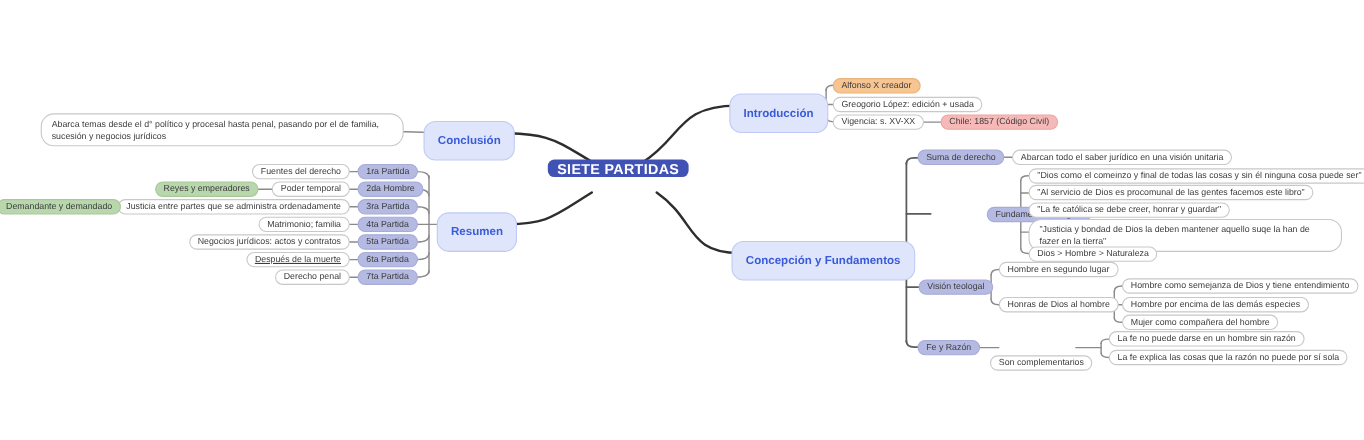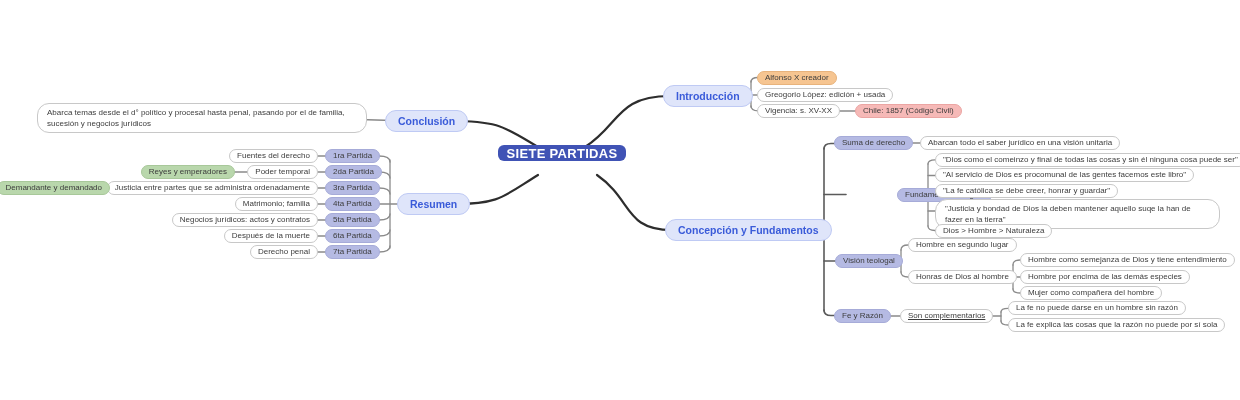--- a/index.html
+++ b/index.html
@@ -10,21 +10,21 @@
   .ln-mid{stroke:#5a5a5a;stroke-width:1.6;fill:none;stroke-linecap:round;}
   .ln-dark{stroke:#2d2d2d;stroke-width:2.2;fill:none;stroke-linecap:round;}
   .node{position:absolute;display:flex;align-items:center;white-space:nowrap;box-sizing:border-box;z-index:2;}
   .sm{height:14px;font-size:8px;line-height:12px;padding:0 7px;border-radius:7px;color:#3c3c3c;}
   .white{background:#ffffff;border:1px solid #c8c8c8;}
   .lav{background:#b5bae3;border:1px solid #a6abd8;}
   .green{background:#b9d7ac;border:1px solid #a8c89a;}
   .peach{background:#f6c591;border:1px solid #e8b37c;}
   .pink{background:#f6b9b7;border:1px solid #eba5a3;}
   .l1{background:#dfe5fa;border:1px solid #bfcaf4;color:#3a5bd9;font-weight:bold;
-      font-size:10.5px;height:22px;border-radius:11px;padding:0 12px;}
+      font-size:10.5px;height:36px;border-radius:11px;padding:0 12px;}
   .root-node{background:#4053b5;color:#ffffff;font-weight:bold;font-size:13px;height:16px;
       border-radius:6px;padding:0 14px;letter-spacing:.3px;justify-content:center;width:128px;}
   .multi{white-space:normal;height:auto;line-height:11px;padding:3px 9px;border-radius:12px;display:block;}
 </style>
 </head>
 <body>
 
 <div class="canvas">
 
   <svg class="links">
@@ -104,33 +104,33 @@
   <div class="node l1" style="left:665px;top:219px;">Concepción y Fundamentos</div>
 
   <div class="node sm peach" style="left:757px;top:71px;">Alfonso X creador</div>
   <div class="node sm white" style="left:757px;top:88px;">Greogorio López: edición + usada</div>
   <div class="node sm white" style="left:757px;top:104px;">Vigencia: s. XV-XX</div>
   <div class="node sm pink" style="left:855px;top:104px;">Chile: 1857 (Código Civil)</div>
 
   <div class="node sm white multi" style="right:873px;top:103px;width:330px;">Abarca temas desde el d° político y procesal hasta penal, pasando por el de familia, sucesión y negocios jurídicos</div>
 
   <div class="node sm lav" style="left:325px;top:149px;">1ra Partida</div>
-  <div class="node sm lav" style="left:325px;top:165px;">2da Partida</div>
+  <div class="node sm lav" style="left:325px;top:165px;">2da Hombre</div>
   <div class="node sm lav" style="left:325px;top:181px;">3ra Partida</div>
   <div class="node sm lav" style="left:325px;top:197px;">4ta Partida</div>
   <div class="node sm lav" style="left:325px;top:213px;">5ta Partida</div>
   <div class="node sm lav" style="left:325px;top:229px;">6ta Partida</div>
   <div class="node sm lav" style="left:325px;top:245px;">7ta Partida</div>
 
   <div class="node sm white" style="right:922px;top:149px;">Fuentes del derecho</div>
   <div class="node sm white" style="right:922px;top:165px;">Poder temporal</div>
   <div class="node sm white" style="right:922px;top:181px;">Justicia entre partes que se administra ordenadamente</div>
   <div class="node sm white" style="right:922px;top:197px;">Matrimonio; familia</div>
   <div class="node sm white" style="right:922px;top:213px;">Negocios jurídicos: actos y contratos</div>
-  <div class="node sm white" style="right:922px;top:229px;">Después de la muerte</div>
+  <div class="node sm white" style="right:922px;top:229px;text-decoration:underline;">Después de la muerte</div>
   <div class="node sm white" style="right:922px;top:245px;">Derecho penal</div>
 
   <div class="node sm green" style="right:1005px;top:165px;">Reyes y emperadores</div>
   <div class="node sm green" style="right:1130px;top:181px;">Demandante y demandado</div>
 
   <div class="node sm lav" style="left:834px;top:136px;">Suma de derecho</div>
   <div class="node sm white" style="left:920px;top:136px;">Abarcan todo el saber jurídico en una visión unitaria</div>
 
   <div class="node sm lav" style="left:865px;top:188px;margin-left:32px;">Fundamento teológico</div>
   <div class="node sm white" style="left:935px;top:153px;">"Dios como el comeinzo y final de todas las cosas y sin él ninguna cosa puede ser"</div>
@@ -140,17 +140,17 @@
   <div class="node sm white" style="left:935px;top:224px;">Dios &gt; Hombre &gt; Naturaleza</div>
 
   <div class="node sm lav" style="left:835px;top:254px;">Visión teologal</div>
   <div class="node sm white" style="left:908px;top:238px;">Hombre en segundo lugar</div>
   <div class="node sm white" style="left:908px;top:270px;">Honras de Dios al hombre</div>
   <div class="node sm white" style="left:1020px;top:253px;text-align:center;">Hombre como semejanza de Dios y tiene entendimiento</div>
   <div class="node sm white" style="left:1020px;top:286px;">Mujer como compañera del hombre</div>
   <div class="node sm white" style="left:1020px;top:270px;">Hombre por encima de las demás especies</div>
 
   <div class="node sm lav" style="left:834px;top:309px;">Fe y Razón</div>
-  <div class="node sm white" style="left:900px;top:309px;text-decoration:underline;">Son complementarios</div>
+  <div class="node sm white" style="left:900px;top:323px;">Son complementarios</div>
   <div class="node sm white" style="left:1008px;top:301px;">La fe no puede darse en un hombre sin razón</div>
   <div class="node sm white" style="left:1008px;top:318px;">La fe explica las cosas que la razón no puede por sí sola</div>
 
 </div>
 
 </body></html>

